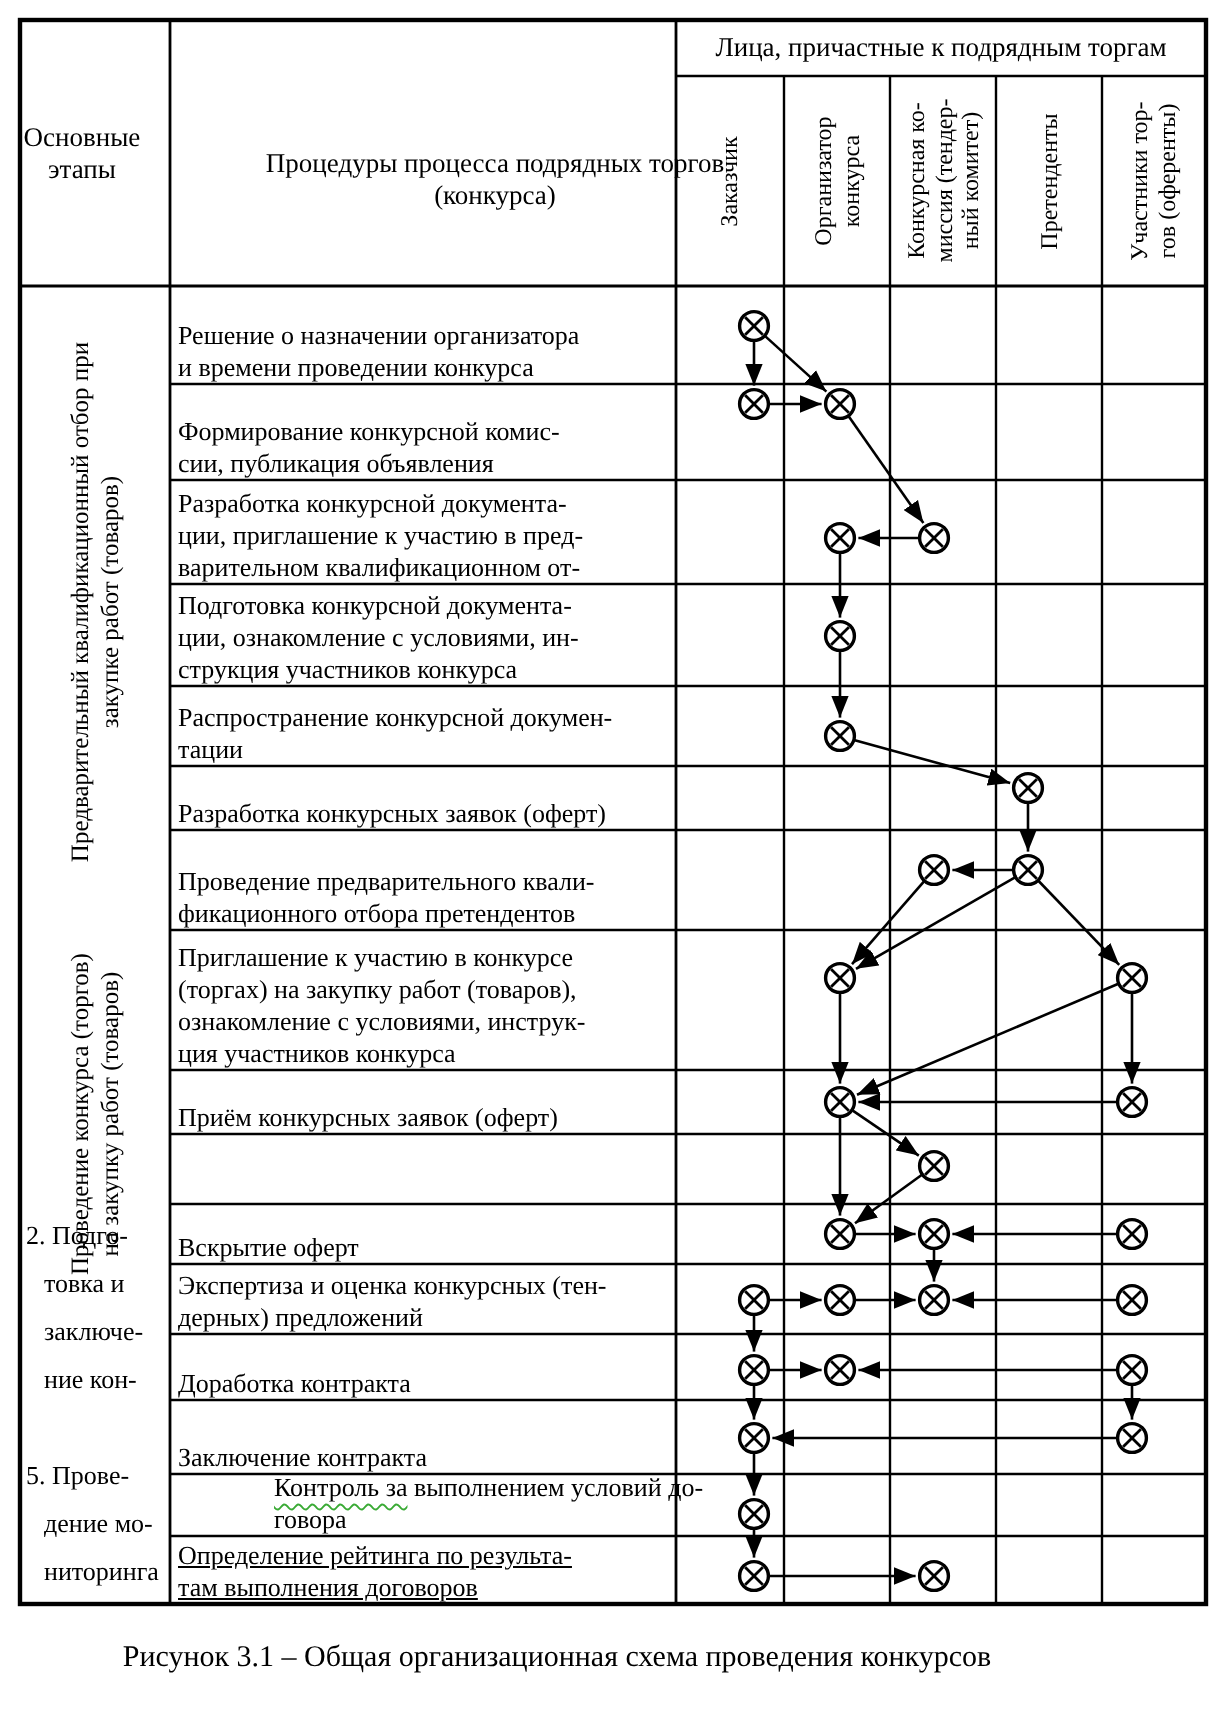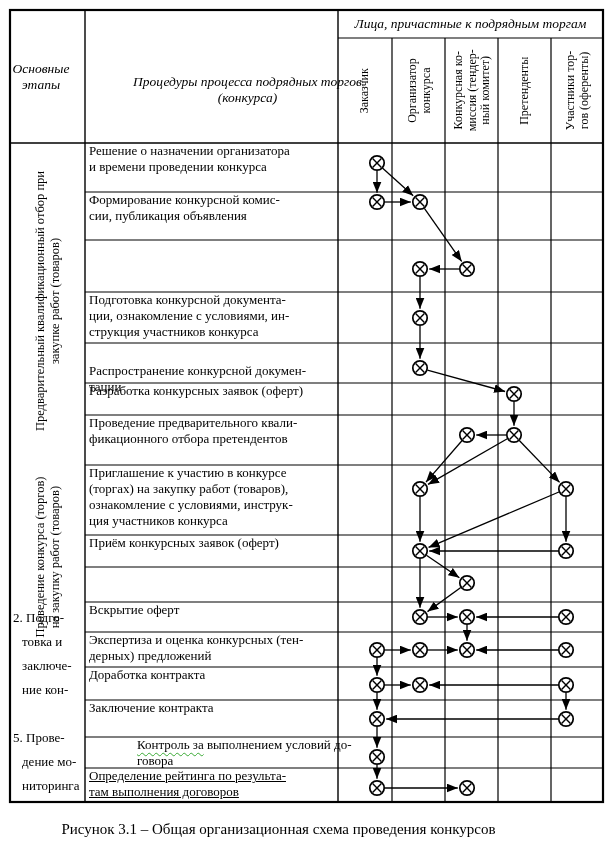--- a/index.html
+++ b/index.html
@@ -6,27 +6,27 @@
   .page {
     position:relative; width:611px; height:857px; background:#fff;
     font-family:"Liberation Serif","DejaVu Serif",serif; color:#000;
     overflow:hidden;
   }
   svg.overlay { position:absolute; left:0; top:0; }
   .cell {
     position:absolute; display:flex; align-items:center; justify-content:center;
     text-align:center; white-space:pre-line;
   }
-  .hdr { font-size:13.5px; line-height:16px;font-style:italic; }
+  .hdr { font-size:13.5px; line-height:16px; }
   .vflex { position:absolute; display:flex; align-items:center; justify-content:center; }
   .rot { transform:rotate(-90deg); white-space:pre-line; text-align:center; flex:none; }
   .actor { font-size:12px; line-height:13.5px; }
   .stage-rot { font-size:12.5px; line-height:15px; }
   .proc {
-    position:absolute; left:85px; width:255px; display:flex; align-items:flex-start;
+    position:absolute; left:85px; width:255px; display:flex; align-items:flex-end;
   }
   .proc > span {
     display:block; padding-left:4px; white-space:pre-line;
     font-size:13px; line-height:16px;
   }
   .sq {
     text-decoration:underline; text-decoration-style:wavy;
     text-decoration-color:#3aaa35; text-decoration-thickness:1px;
     text-underline-offset:3px;
   }
@@ -292,26 +292,31 @@
 ниторинга</div>
 
   <div class="proc" style="top:143px;height:49px;">
       <span>Решение о назначении организатора
 и времени проведении конкурса</span>
     </div>
   <div class="proc" style="top:192px;height:48px;">
       <span>Формирование конкурсной комис-
 сии, публикация объявления</span>
     </div>
+  <div class="proc" style="top:240px;height:52px;">
+      <span>Разработка конкурсной документа-
+ции, приглашение к участию в пред-
+варительном квалификационном от-</span>
+    </div>
   <div class="proc" style="top:292px;height:51px;">
       <span>Подготовка конкурсной документа-
 ции, ознакомление с условиями, ин-
 струкция участников конкурса</span>
     </div>
-  <div class="proc" style="top:363px;height:40px;">
+  <div class="proc" style="top:343px;height:40px;">
       <span>Распространение конкурсной докумен-
 тации</span>
     </div>
   <div class="proc" style="top:383px;height:32px;">
       <span>Разработка конкурсных заявок (оферт)</span>
     </div>
   <div class="proc" style="top:415px;height:50px;">
       <span>Проведение предварительного квали-
 фикационного отбора претендентов</span>
     </div>

